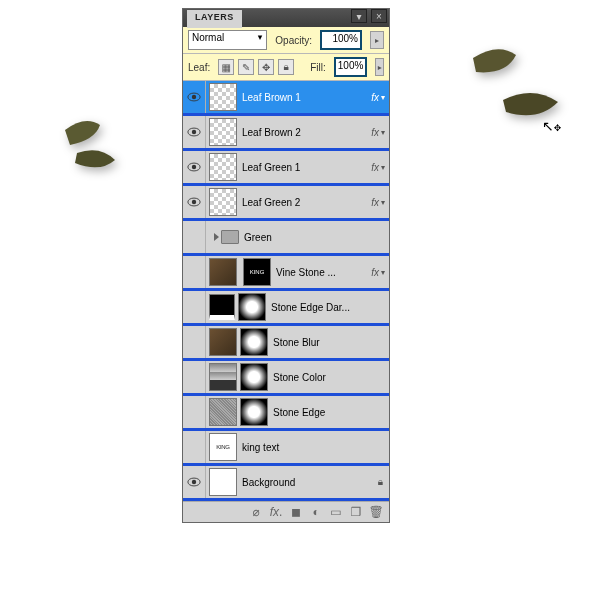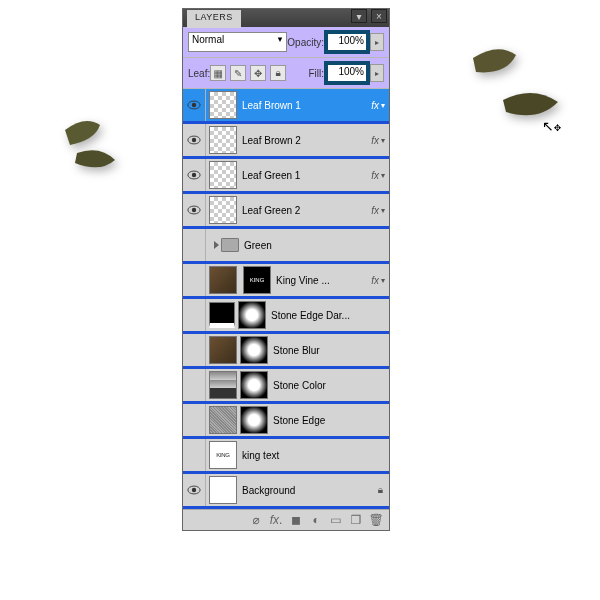--- a/index.html
+++ b/index.html
@@ -1,27 +1,27 @@
 <!DOCTYPE html>
 <html><head>
 <meta charset="utf-8">
 <style>
 body{margin:0;font-family:Tahoma,Arial,sans-serif;font-size:10px;background:#fff;width:600px;height:600px;position:relative}
 .stage{position:absolute;left:0;top:0;width:600px;height:600px;background:#fff}
 .leaf{position:absolute;filter:drop-shadow(3px 4px 5px rgba(0,0,0,.3))}
 .panel{position:absolute;left:182px;top:8px;width:206px;background:#d4d4d4;border:1px solid #666}
 .tabbar{height:18px;background:linear-gradient(#535353,#3d3d3d);display:flex;align-items:center;position:relative}
-.tab{background:#d4d4d4;color:#222;font-size:9px;font-weight:normal;height:16px;padding:2px 8px 0;margin-top:2px;margin-left:4px;letter-spacing:.5px}
+.tab{background:#d4d4d4;color:#222;font-size:9px;font-weight:bold;height:16px;padding:2px 8px 0;margin-top:2px;margin-left:4px;letter-spacing:.5px}
 .wclose{position:absolute;right:2px;top:0;color:#ccc;font-size:10px;display:flex;gap:4px}
 .wclose span{width:14px;height:12px;background:#444;border:1px solid #222;display:flex;align-items:center;justify-content:center;cursor:pointer}
-.row{display:flex;align-items:center;gap:0;padding:3px 5px;border-bottom:1px solid #b8b8b8;background:#c4b5fd}
+.row{display:flex;align-items:center;gap:8px;padding:3px 5px;border-bottom:1px solid #b8b8b8;background:#fef9c3}
 .select{flex:1;background:#fff;border:1px solid #888;height:16px;padding:1px 3px;font-size:10px;position:relative}
 .select::after{content:"▾";position:absolute;right:4px;top:1px;font-size:9px}
 .lbl{color:#333;font-size:10px}
-.numbox{width:34px;background:#fff;border:4px solid #0c4a6e;height:14px;text-align:right;padding:1px 2px;font-size:10px}
+.numbox{width:34px;background:#fff;border:2px solid #0c4a6e;height:14px;text-align:right;padding:1px 2px;font-size:10px}
 .flybtn{width:12px;height:16px;background:#d4d4d4;border:1px solid #999;display:flex;align-items:center;justify-content:center;font-size:8px;color:#555}
 .icongroup{display:flex;gap:4px;align-items:center}
 .sq{width:14px;height:14px;border:1px solid #999;background:#e8e8e8;display:flex;align-items:center;justify-content:center;font-size:10px;color:#555}
 .layers{max-height:470px;overflow:hidden}
 .layer{display:flex;align-items:center;height:32px;background:#d4d4d4;border-bottom:3px solid #1d4ed8}
 .layer.sel{background:#2b8fed;color:#fff}
 .eye{width:22px;display:flex;justify-content:center;align-items:center;border-right:1px solid #b0b0b0;height:100%}
 .eye svg{width:14px;height:10px}
 .thumb{width:26px;height:26px;border:1px solid #777;margin:0 3px;background:#fff;position:relative;overflow:hidden;display:flex;align-items:center;justify-content:center;font-size:7px;color:#222;text-align:center}
 .checker{background-image:linear-gradient(45deg,#ccc 25%,transparent 25%),linear-gradient(-45deg,#ccc 25%,transparent 25%),linear-gradient(45deg,transparent 75%,#ccc 75%),linear-gradient(-45deg,transparent 75%,#ccc 75%);background-size:8px 8px;background-position:0 0,0 4px,4px -4px,-4px 0}
@@ -134,21 +134,21 @@
           <div class="tri"></div>
           <div class="folder"></div>
           <div class="lname">Green</div>
         </div>
         <div class="layer">
           <div class="eye"></div>
           <div class="thumb" style="background:linear-gradient(135deg,#6b5032,#3d2e1c)"></div>
           <div class="thumb" style="background:#000">
             <span style="color:#fff;font-size:6px">KING</span>
           </div>
-          <div class="lname">King Vine ...</div>
+          <div class="lname">Vine Stone ...</div>
           <span class="fx">fx</span>
           <span class="darrow">▾</span>
         </div>
         <div class="layer">
           <div class="eye"></div>
           <div class="thumb" style="background:#000;border-bottom:5px solid #fff;box-sizing:border-box"></div>
           <div class="mask"></div>
           <div class="lname">Stone Edge Dar...</div>
         </div>
         <div class="layer">

